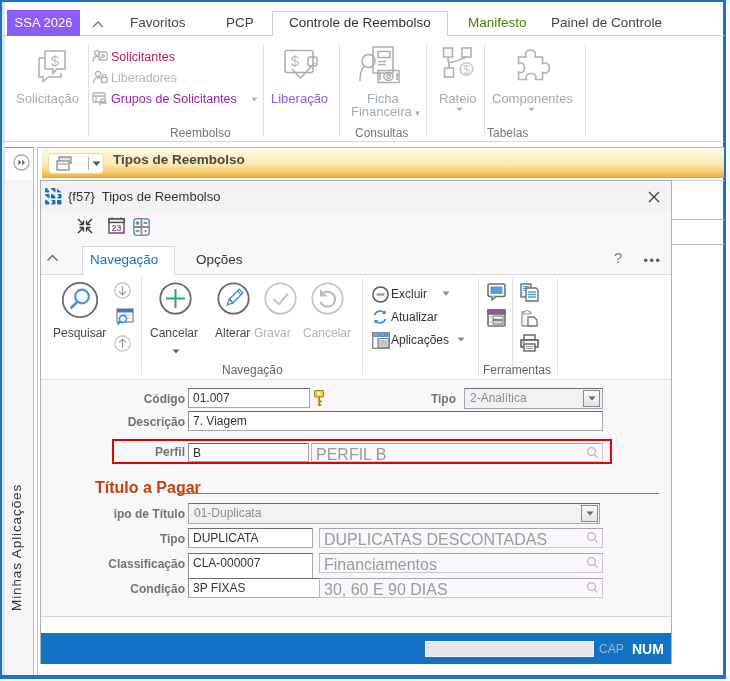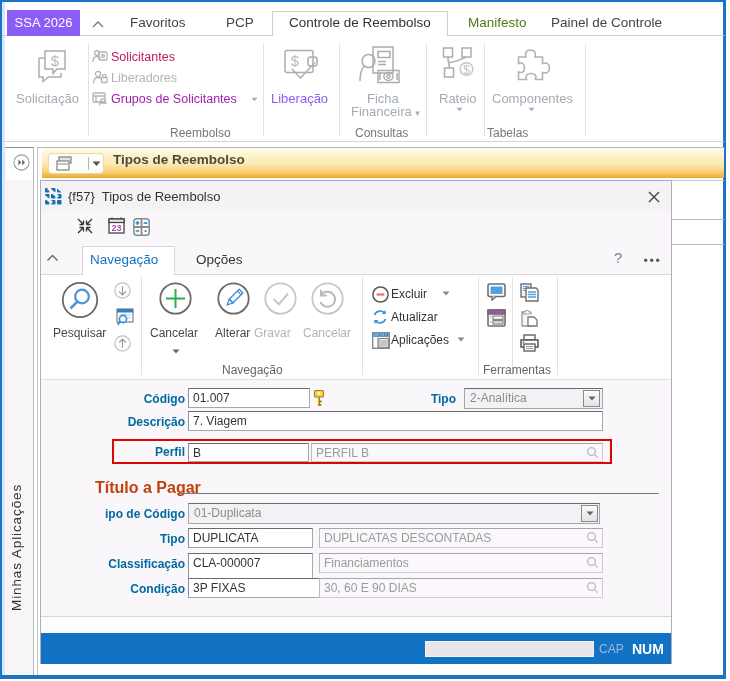--- a/index.html
+++ b/index.html
@@ -2,22 +2,22 @@
 <html><head>
 <meta charset="utf-8">
 <style>
 * { margin:0; padding:0; box-sizing:border-box; }
 html,body { width:730px; height:681px; background:#fff; font-family:"Liberation Sans", sans-serif; }
 body { position:relative; overflow:hidden; }
 .abs { position:absolute; }
 .lbl { position:absolute; font-size:12px; color:#333; white-space:nowrap; }
 .sep { position:absolute; width:1px; background:#e2e2e2; }
 .input { position:absolute; background:#fff; border:1px solid #aaa4ae; border-top-color:#6e6a72; border-left-color:#938d97; font-size:12px; color:#333; padding:2px 0 0 4px; white-space:nowrap; overflow:hidden;}
-.ro { position:absolute; background:#faf8fb; border:1px solid #cfc7d3; border-top-color:#aaa2ae; border-left-color:#c0b8c4; font-size:12px; color:#9b9b9b; padding:2px 0 12px 4px; white-space:nowrap; overflow:hidden;}
-.flabel { position:absolute; font-size:12px; font-weight:bold; color:#0369a1; text-align:right; white-space:nowrap; width:100px; }
+.ro { position:absolute; background:#faf8fb; border:1px solid #cfc7d3; border-top-color:#aaa2ae; border-left-color:#c0b8c4; font-size:16px; color:#9b9b9b; padding:2px 0 12px 4px; white-space:nowrap; overflow:hidden;}
+.flabel { position:absolute; font-size:12px; font-weight:bold; color:#737373; text-align:right; white-space:nowrap; width:100px; }
 </style>
 </head>
 <body>
 
 <div class="abs" style="left:0;top:0;width:726px;height:679px;border:2px solid #1b74c5;border-right-width:3px;border-bottom-width:4px;background:#fff;"></div>
 <div class="abs" style="left:2px;top:2px;width:3px;height:673px;background:#d9e7f6;"></div>
 
 <div class="abs" style="left:2px;top:35px;width:722px;height:1px;background:#cfcfcf;"></div>
 <div class="abs" style="left:7px;top:10px;width:73px;height:26px;background:#8b5cf6;color:#fff;font-size:13px;text-align:center;line-height:26px;">SSA 2026</div>
 <svg class="abs" style="left:91px;top:20px;" width="14" height="9" viewBox="0 0 14 9">
@@ -365,21 +365,21 @@
 <div class="input" style="left:188px;top:443px;width:121px;height:19px;">B</div>
 <div class="ro" style="left:311px;top:443px;width:292px;height:19px;">PERFIL B</div>
 <svg class="abs" style="left:586px;top:446px;" width="13" height="13" viewBox="0 0 13 13">
     <circle cx="5.5" cy="5.5" r="3.9" fill="none" stroke="#bdb5c1" stroke-width="1.3"></circle>
     <path d="M8.4 8.4 L11.6 11.6" stroke="#bdb5c1" stroke-width="1.3"></path>
   </svg>
 
 <div class="abs" style="left:95px;top:479px;font-size:16px;font-weight:bold;color:#c2410c;">Título a Pagar</div>
 <div class="abs" style="left:177px;top:493px;width:482px;height:1px;background:#7a7a7a;"></div>
 
-<div class="flabel" style="left:85px;top:507px;">ipo de Código</div>
+<div class="flabel" style="left:85px;top:507px;">ipo de Título</div>
 <div class="abs" style="left:188px;top:503px;width:412px;height:21px;background:#f4f1f4;border:1px solid #aaa4ae;border-top-color:#6e6a72;"></div>
 <div class="abs" style="left:194px;top:506px;font-size:12px;color:#8c8c8c;">01-Duplicata</div>
 <div class="abs" style="left:581px;top:505px;width:17px;height:17px;background:linear-gradient(#fbfbfb,#e4e2e6);border:1px solid #8a8a8a;"></div>
 <svg class="abs" style="left:586px;top:511px;" width="8" height="5" viewBox="0 0 8 5">
     <path d="M0.5 0.5 H7.5 L4 4.5 Z" fill="#666"></path>
   </svg>
 
 <div class="flabel" style="left:85px;top:532px;">Tipo</div>
 <div class="input" style="left:188px;top:528px;width:125px;height:20px;">DUPLICATA</div>
 <div class="ro" style="left:319px;top:528px;width:284px;height:20px;">DUPLICATAS DESCONTADAS</div>

